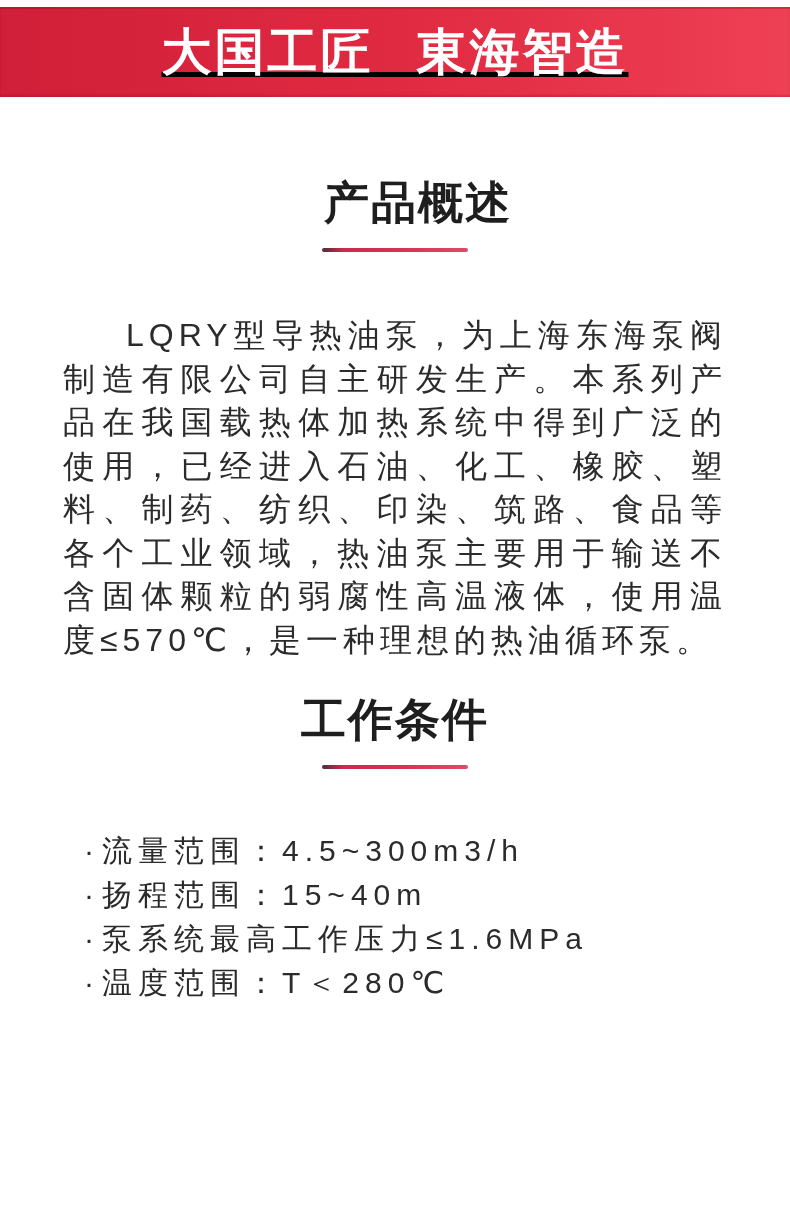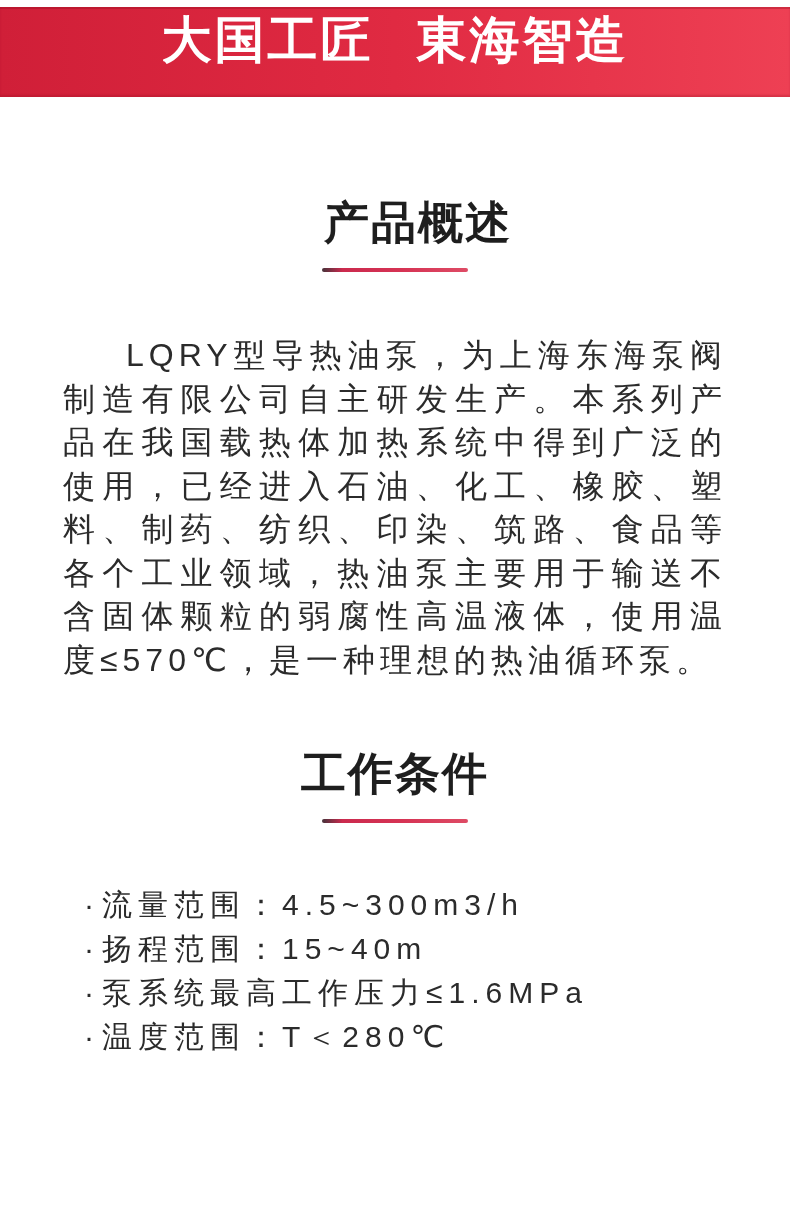--- a/index.html
+++ b/index.html
@@ -12,42 +12,43 @@
     background: #ffffff;
     overflow: hidden;
     font-family: "Liberation Sans", "DejaVu Sans", sans-serif;
   }
   .banner {
     margin-top: 7px;
     height: 90px;
     background: linear-gradient(to right, #d01f38 0%, #e02a42 50%, #ee4054 100%);
     box-shadow: inset 0 2px 0 rgba(150,10,30,0.35), inset 0 -2px 2px rgba(140,10,30,0.25);
     display: flex;
-    align-items: flex-start;
+    align-items: center;
     justify-content: center;
+    text-decoration: underline;
   }
   .banner-title {
     margin: 0;
     color: #ffffff;
     font-size: 50px;
     font-weight: bold;
     letter-spacing: 3px;
     word-spacing: 26px;
     white-space: nowrap;
   }
   .section-title {
     margin: 0;
     text-align: center;
     font-size: 45px;
     font-weight: bold;
     color: #1e1e1e;
     letter-spacing: 2px;
   }
-  .overview .section-title { margin-top: 96px; padding-left: 46px; }
-  .conditions .section-title { margin-top: 62px; }
+  .overview .section-title { margin-top: 76px; padding-left: 46px; }
+  .conditions .section-title { margin-top: 28px; }
   .title-underline {
     width: 146px;
     height: 4px;
     margin: 15px auto 0;
     border-radius: 2px;
     background: linear-gradient(to right, #46323a 0%, #cb2a4e 14%, #d63354 55%, #de4b65 100%);
   }
   .body-text {
     margin: 62px 63px 0 63px;
     font-size: 32px;

